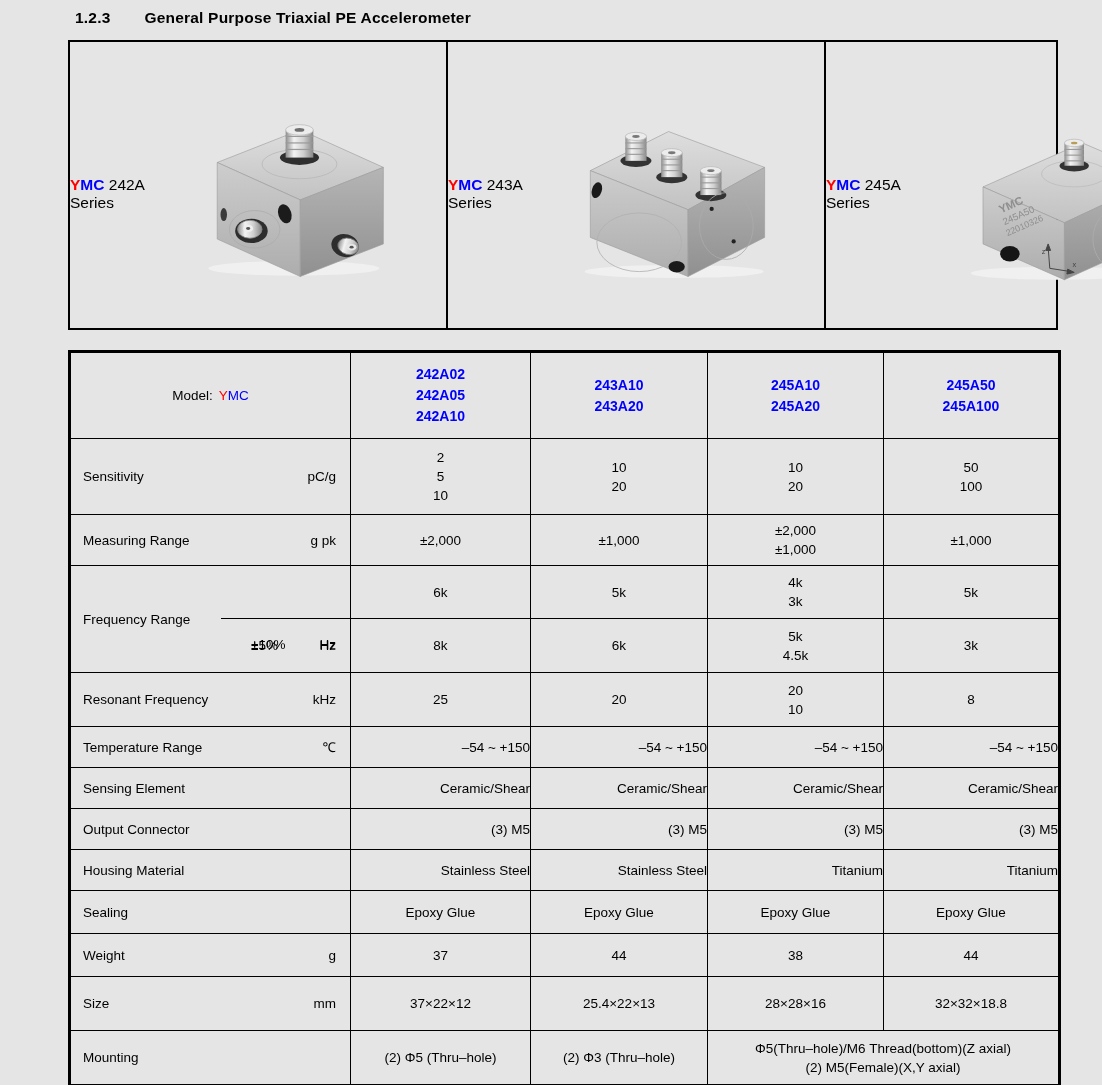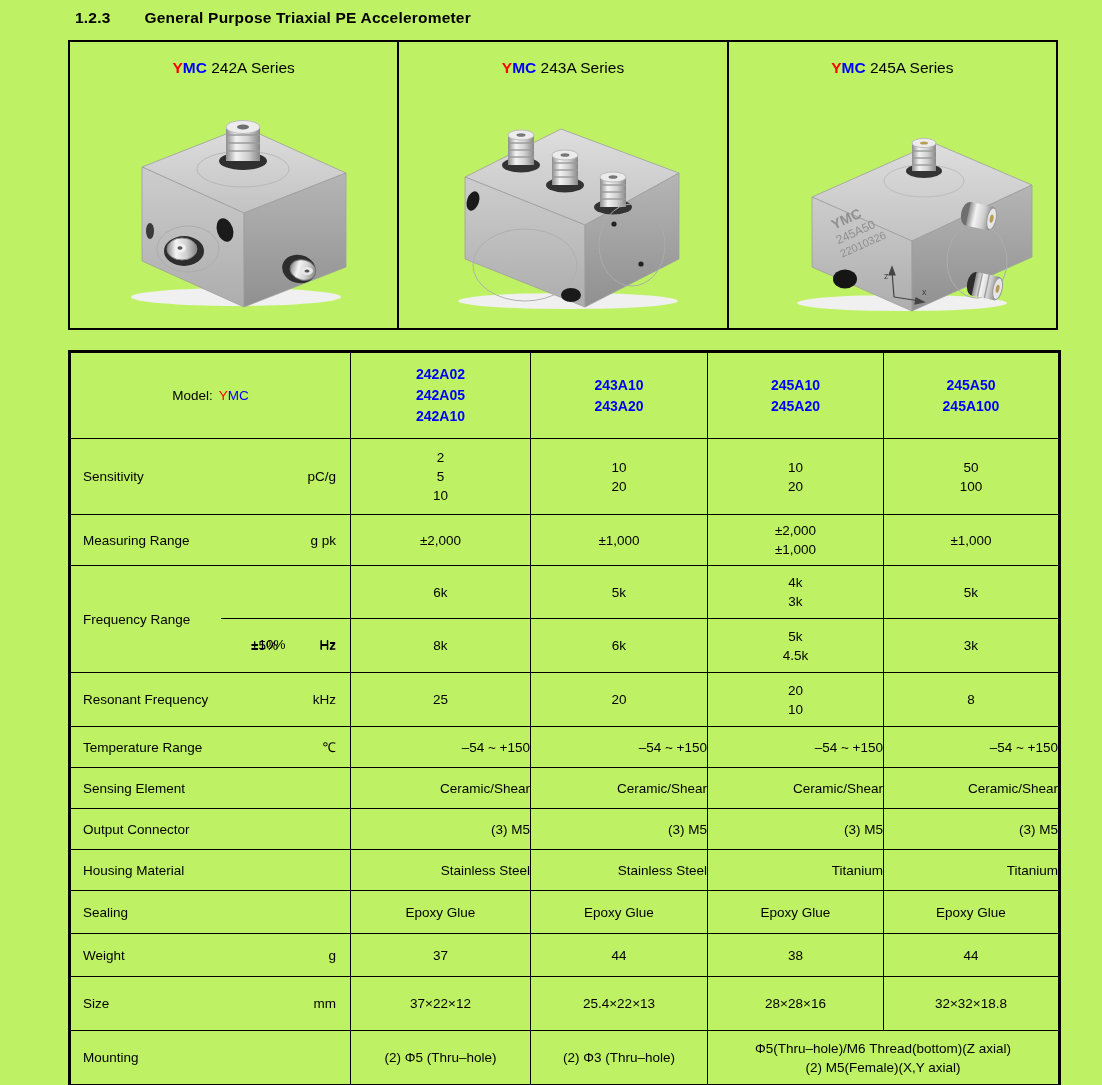--- a/index.html
+++ b/index.html
@@ -1,27 +1,27 @@
 <!DOCTYPE html>
 <html><head>
 <meta charset="utf-8">
 <style>
   html,body{margin:0;padding:0;background:#fff;}
-  .page{position:relative;width:1102px;height:1085px;background:#bef264;
+  .page{position:relative;width:1102px;height:1085px;background:#e5e5e5;
         font-family:"Liberation Sans",sans-serif;color:#000;overflow:hidden;}
 
   
   .doc-title{position:absolute;left:75px;top:9px;display:flex;gap:34px;
              font-size:15.5px;font-weight:bold;letter-spacing:0.2px;}
 
   
   .images-box{position:absolute;left:68px;top:40px;width:990px;height:290px;
               border:2px solid #000;box-sizing:border-box;display:flex;}
-  .panel{flex:1 1 0;display:flex;flex-direction:column;align-items:center;text-align:center;}
-  .panel + .panel{border-left:2px solid #000;}
+  .panel{flex:1 1 0;display:flex;flex-direction:row;align-items:center;}
+  .panel + .panel{border-left:2px solid #000;margin-left:32px;}
   .series-title{margin-top:17px;font-size:15.5px;color:#000;}
   .series-title .red{font-weight:bold;}
   .series-title .blue{font-weight:bold;}
   .red{color:#ff0000;}
   .blue{color:#0000ff;}
   .photo{margin-top:2px;}
 
   
   table.spec{position:absolute;left:68px;top:350px;width:990px;
              border-collapse:collapse;table-layout:fixed;

